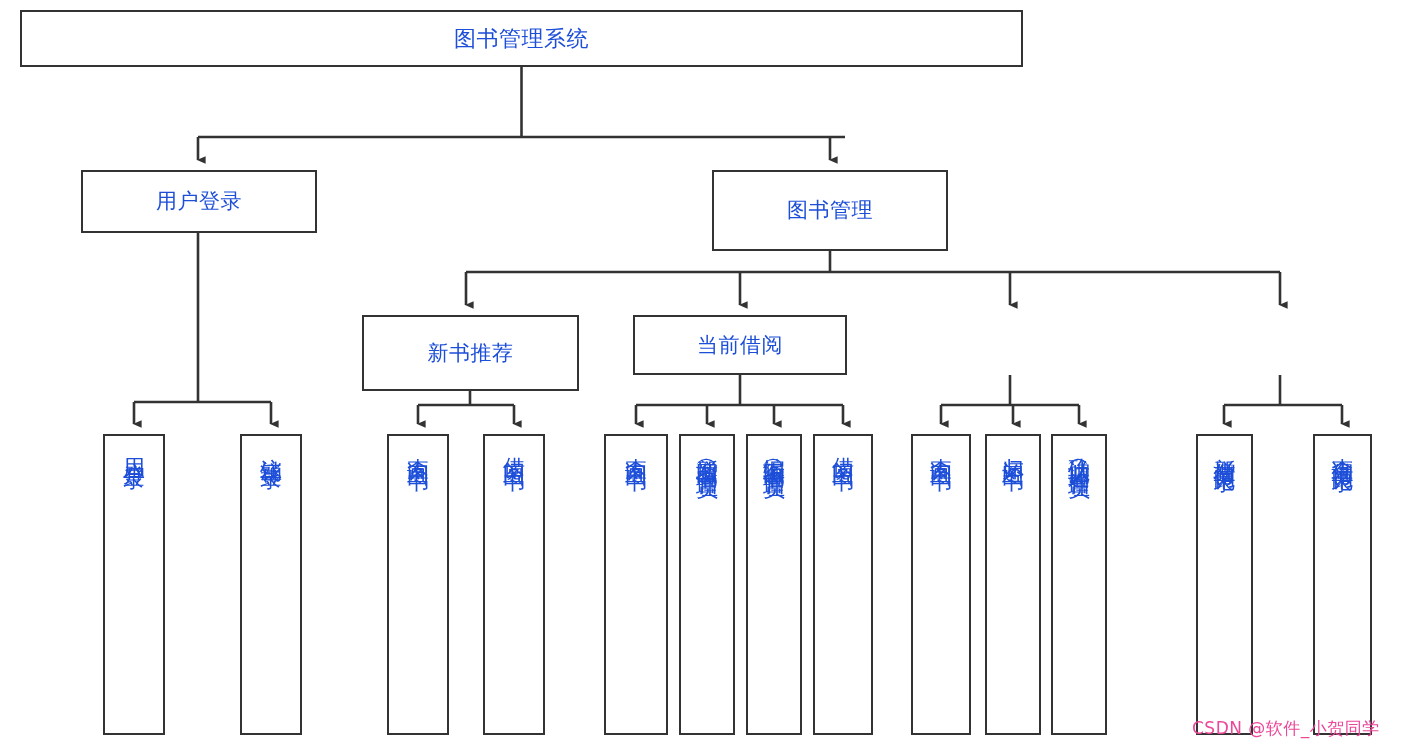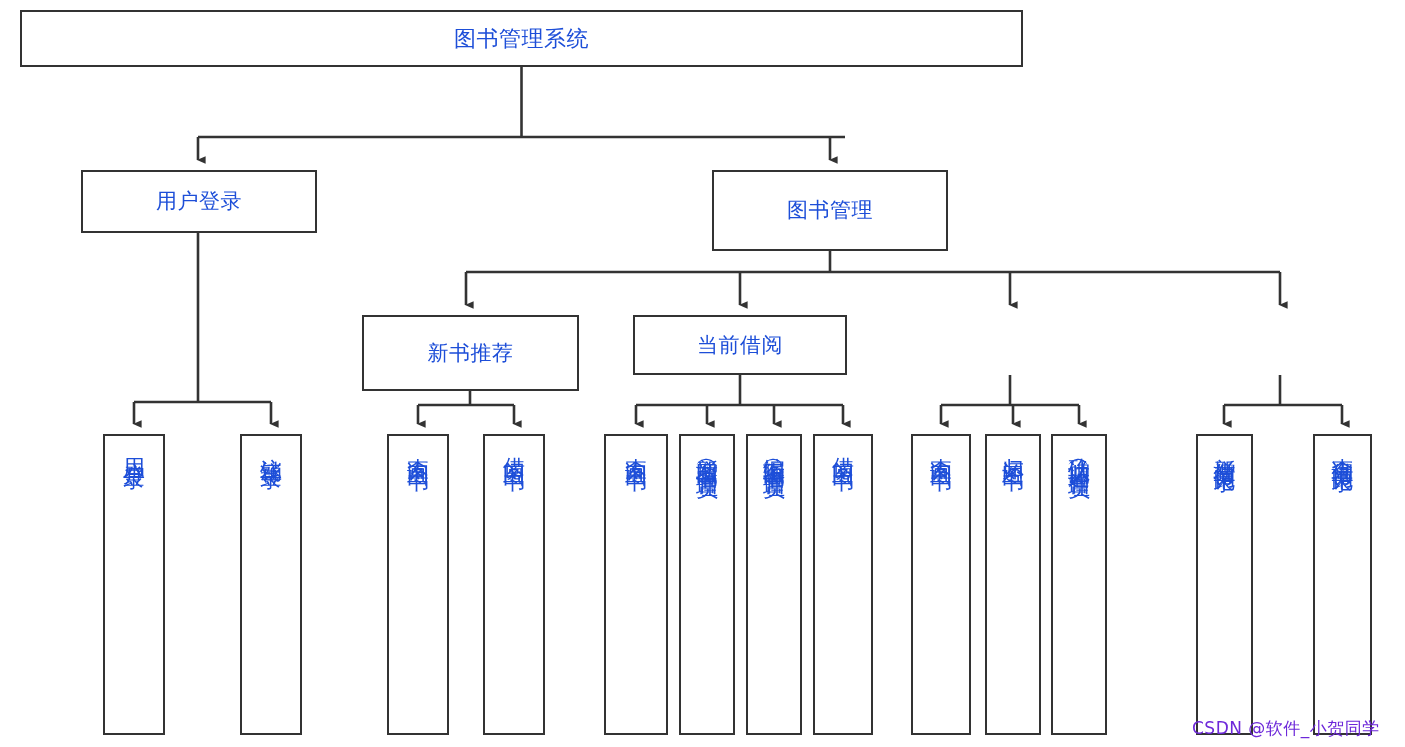--- a/index.html
+++ b/index.html
@@ -64,21 +64,21 @@
     line-height: 1.0;
     letter-spacing: 4px;
     white-space: nowrap;
   }
   .node.vert.tall .node-label {
     letter-spacing: 3px;
   }
   .watermark {
     position: absolute;
     font-size: 17px;
-    color: #6d28d9;
+    color: #ec4899;
     white-space: nowrap;
     letter-spacing: 0.5px;
   }
 </style>
 </head>
 <body>
 
 <div id="diagram-canvas">
 
   <svg id="edge-layer" viewBox="0 0 1405 747" width="1405" height="747" xmlns="http://www.w3.org/2000/svg">

